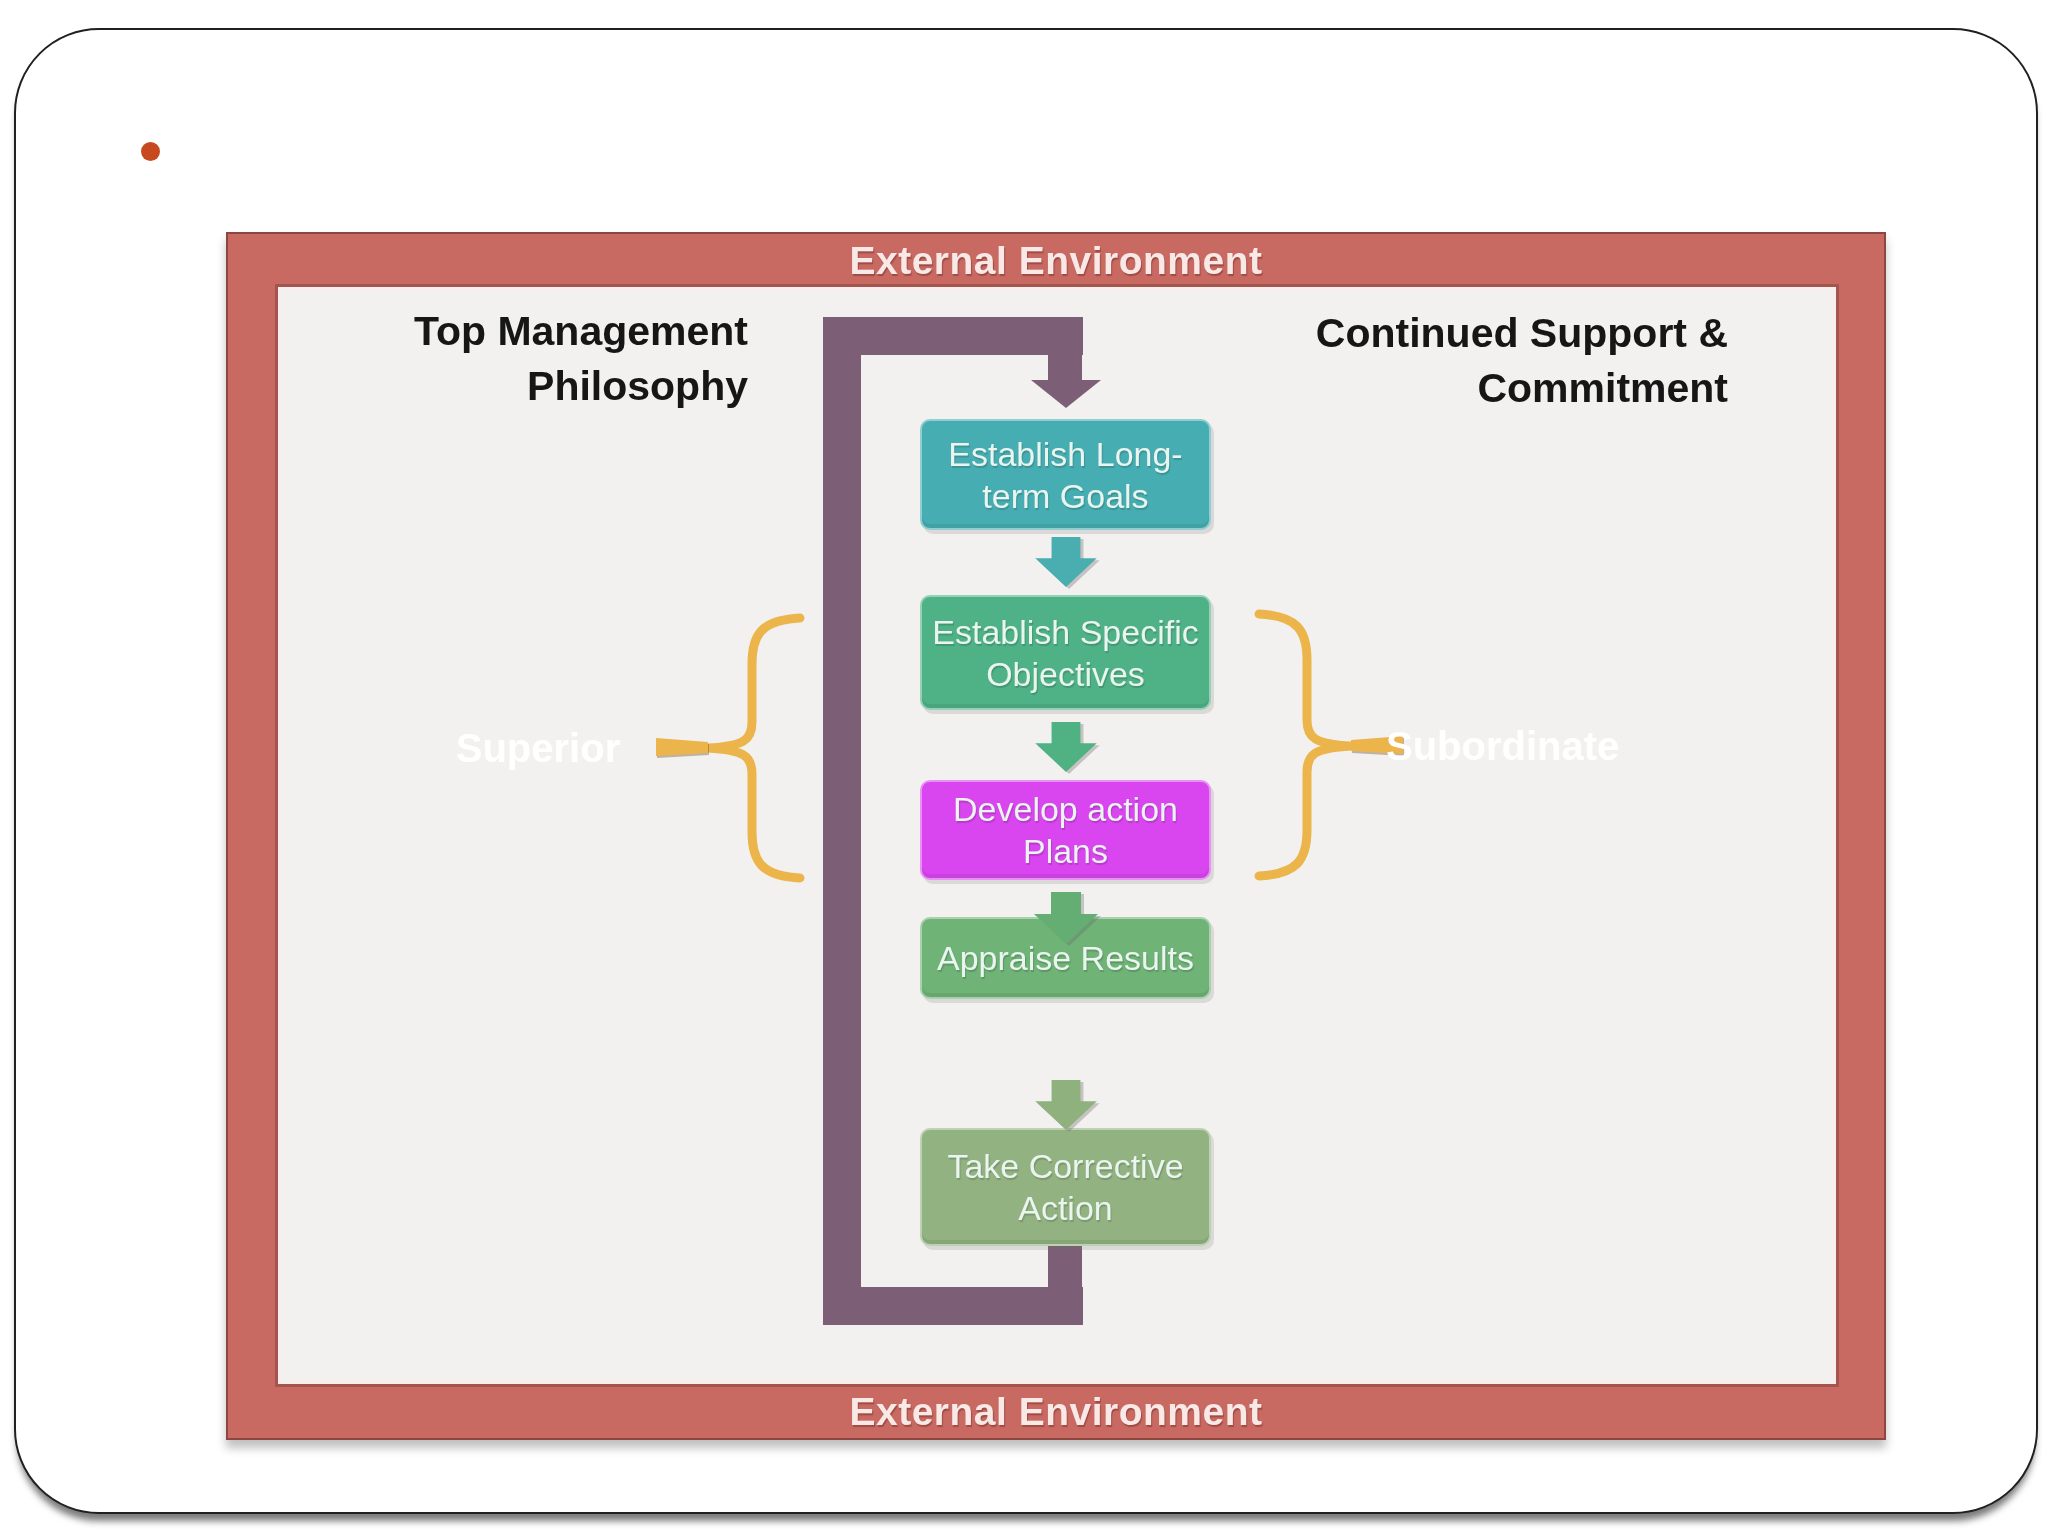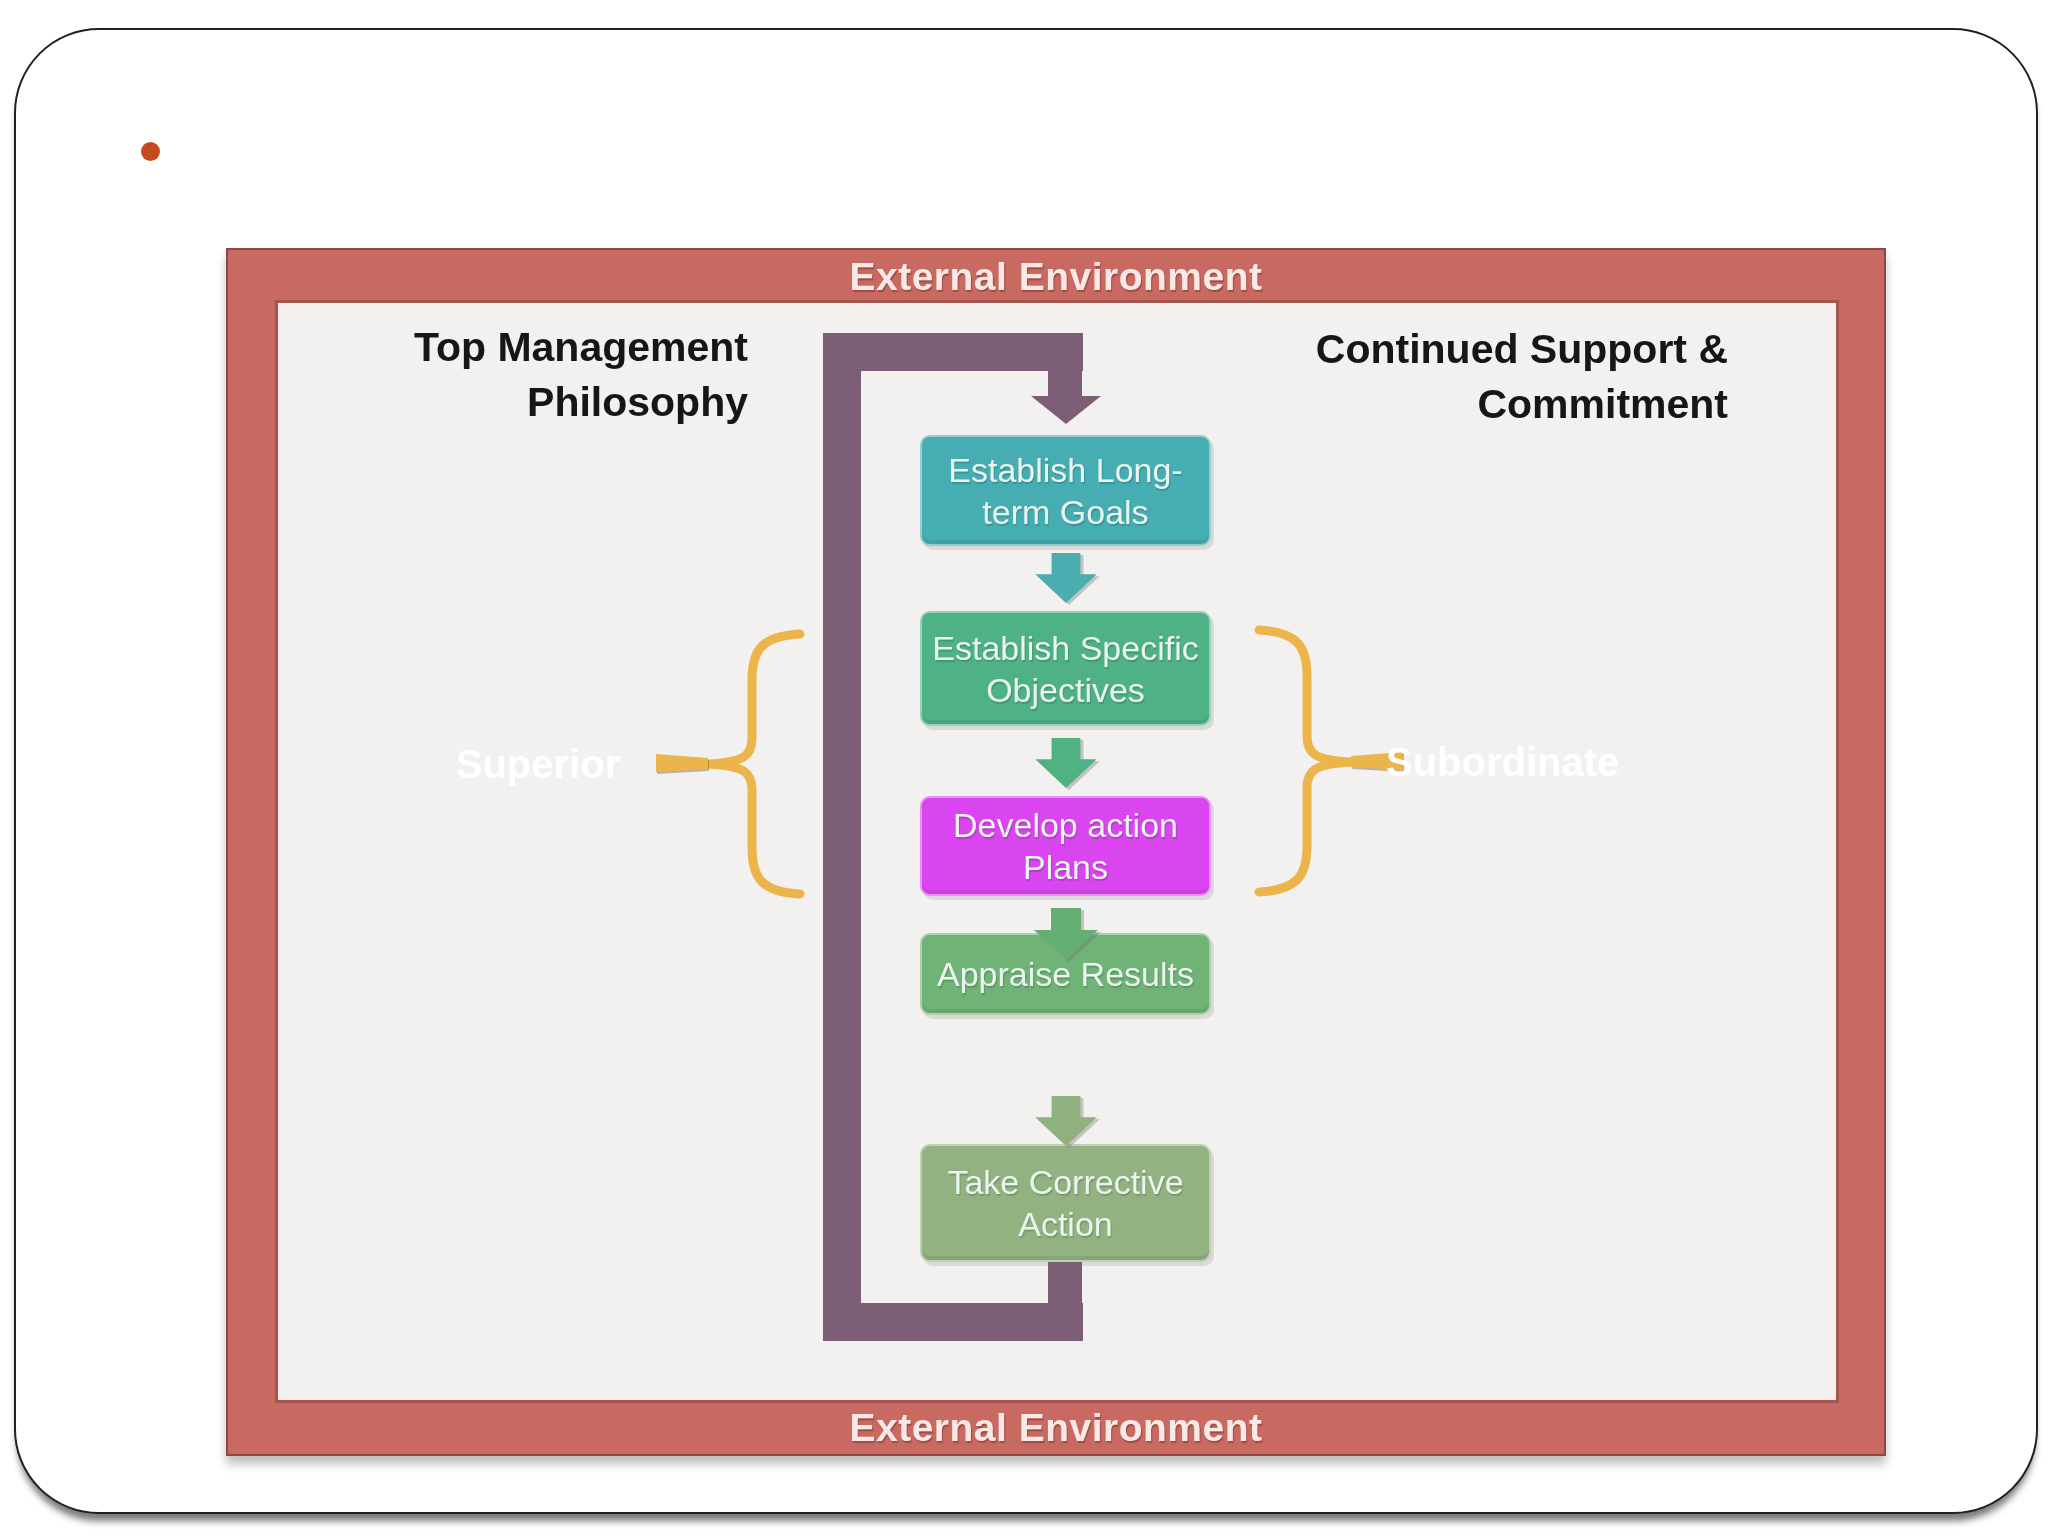--- a/index.html
+++ b/index.html
@@ -8,21 +8,21 @@
   .slide{position:absolute;left:14px;top:28px;width:2020px;height:1482px;
          background:#ffffff;border:2px solid #202020;border-radius:85px;
          box-shadow:0 10px 7px -3px rgba(50,50,50,.65);}
   
   .bullet{position:absolute;left:125px;top:112px;width:19px;height:19px;border-radius:50%;}
   .title{position:absolute;left:186px;top:90px;margin:0;font-family:"Liberation Serif",serif;
          font-weight:bold;font-size:45px;color:#0b0b0b;letter-spacing:.5px;white-space:nowrap;}
   
   .diagram{position:absolute;left:210px;top:202px;width:1660px;height:1208px;
            border:2px solid #8e4640;box-sizing:border-box;
-           box-shadow:0 8px 9px rgba(0,0,0,.25);margin-top:16px;}
+           box-shadow:0 8px 9px rgba(0,0,0,.25);}
   .band{position:absolute;left:0;width:100%;text-align:center;font-weight:bold;font-size:39px;
         letter-spacing:.5px;text-shadow:1px 2px 1px rgba(110,35,30,.45);}
   .band-top{top:5px;}
   .band-bottom{top:1156px;}
   .panel{position:absolute;left:50px;top:53px;width:1558px;height:1097px;box-sizing:border-box;
          border:4px solid #f6efed;box-shadow:0 0 0 3px #a4554e;}
   
   .lbl{position:absolute;font-weight:bold;font-size:41px;line-height:55px;color:#161616;
        text-align:right;white-space:pre-line;z-index:3;}
   .lbl-left{left:100px;top:70px;width:420px;}

